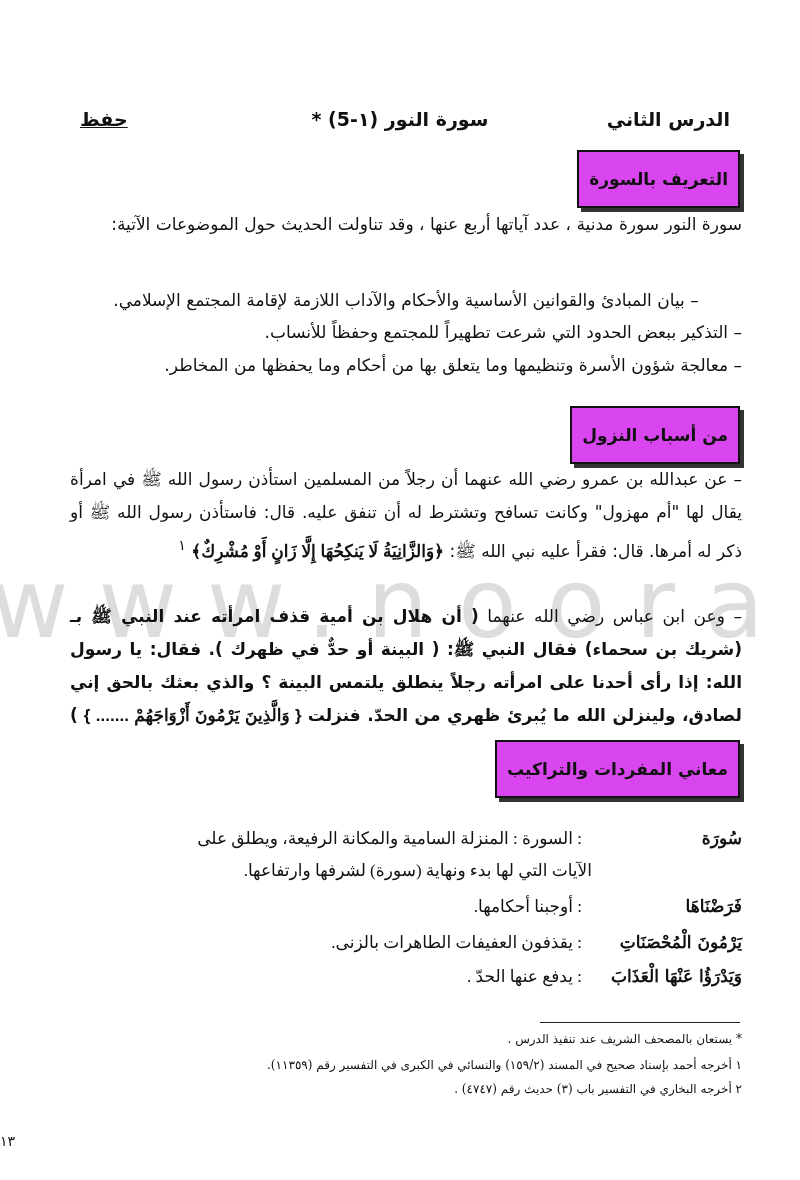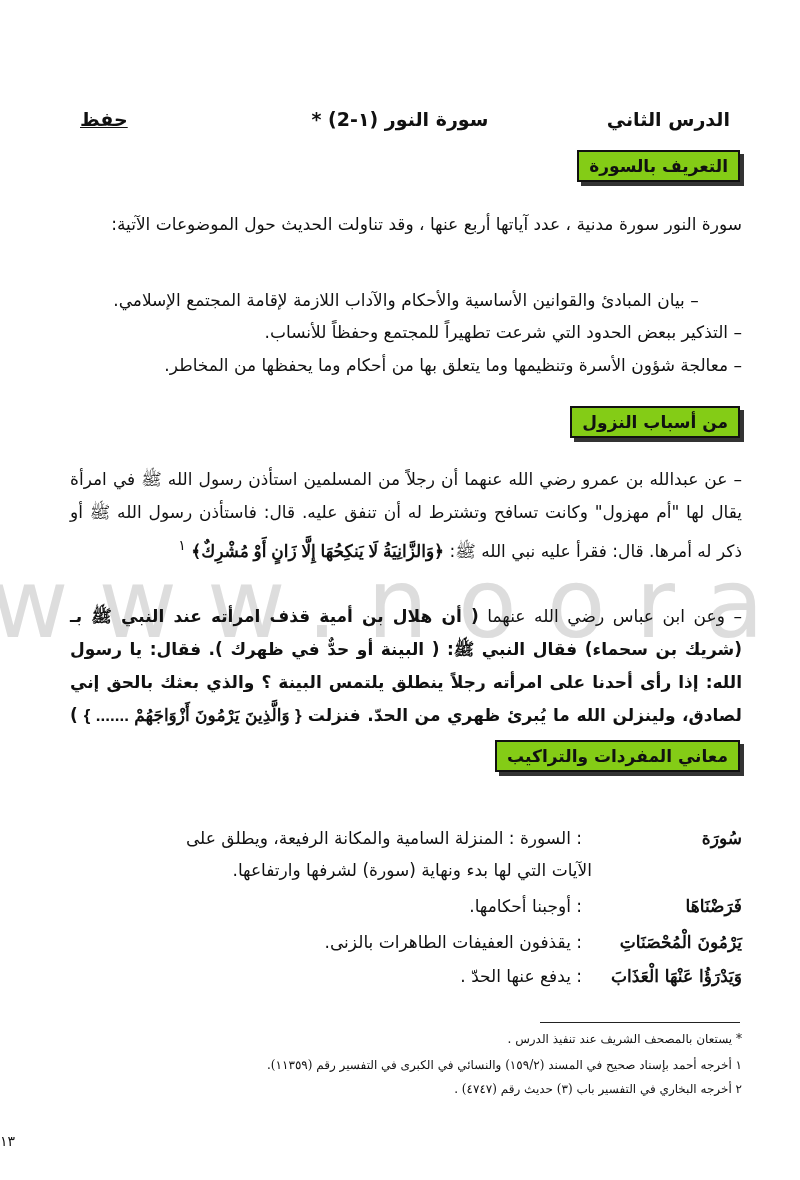--- a/index.html
+++ b/index.html
@@ -2,41 +2,41 @@
 <html><head>
 <meta charset="utf-8">
 <style>
   html,body{margin:0;padding:0;background:#fff;}
   body{width:800px;height:1180px;position:relative;overflow:hidden;font-family:"DejaVu Sans",sans-serif;color:#111;}
   .rtl{direction:rtl;text-align:right;}
   .header{position:absolute;top:108px;left:70px;right:70px;height:30px;font-size:19px;font-weight:bold;}
   .header .lesson{position:absolute;right:0;top:0;}
   .header .title{position:absolute;left:50%;transform:translateX(-50%);top:0;white-space:nowrap;}
   .header .memorize{position:absolute;left:10px;top:0;text-decoration:underline;}
-  .box{position:absolute;border:2px solid #111;box-shadow:4px 4px 0 #333;padding:4px 10px;font-size:17px;font-weight:bold;background:#84cc16;white-space:nowrap;}
+  .box{position:absolute;border:2px solid #111;box-shadow:4px 4px 0 #333;padding:17px 10px;font-size:17px;font-weight:bold;background:#d946ef;white-space:nowrap;}
   .para{position:absolute;left:70px;right:58px;font-size:17px;line-height:33px;}
   .bullet{position:absolute;left:70px;right:58px;font-size:17px;line-height:30px;}
   .b{font-weight:bold;}
   .quran{font-family:Liberation Sans, sans-serif;font-weight:bold;}
   .vocab-row{position:absolute;right:58px;left:70px;height:30px;font-size:17px;}
   .vocab-term{position:absolute;right:0;width:140px;font-family:"DejaVu Serif",serif;font-weight:bold;}
-  .vocab-def{position:absolute;right:160px;}
+  .vocab-def{position:absolute;right:160px;font-family:Liberation Serif, serif;}
   .footline{position:absolute;left:540px;width:200px;top:1022px;border-top:1.5px solid #222;}
   .fn{position:absolute;right:58px;font-size:12px;font-family:"DejaVu Serif",serif;}
   .pagenum{position:absolute;top:1133px;left:0;right:0;text-align:left;font-size:14px;}
   .watermark{position:absolute;top:548px;left:-10px;font-size:96px;color:rgba(180,180,180,0.45);letter-spacing:30px;font-family:"DejaVu Sans",sans-serif;white-space:nowrap;pointer-events:none;}
 </style>
 </head>
 <body>
 
 <div class="watermark">www.noorart.com</div>
 
 <div class="header rtl">
   <span class="lesson">الدرس الثاني</span>
-  <span class="title">سورة النور (١-2) *</span>
+  <span class="title">سورة النور (١-5) *</span>
   <span class="memorize">حفظ</span>
 </div>
 
 <div class="box rtl" style="top:150px;right:60px;">التعريف بالسورة</div>
 <div class="para rtl" style="top:208px;text-align:justify;text-align-last:right;">سورة النور سورة مدنية ، عدد آياتها أربع عنها ، وقد تناولت الحديث حول الموضوعات الآتية:</div>
 <div class="bullet rtl" style="top:285px;text-align:center;">– بيان المبادئ والقوانين الأساسية والأحكام والآداب اللازمة لإقامة المجتمع الإسلامي.</div>
 <div class="bullet rtl" style="top:317px;">– التذكير ببعض الحدود التي شرعت تطهيراً للمجتمع وحفظاً للأنساب.</div>
 <div class="bullet rtl" style="top:350px;">– معالجة شؤون الأسرة وتنظيمها وما يتعلق بها من أحكام وما يحفظها من المخاطر.</div>
 
 <div class="box rtl" style="top:406px;right:60px;">من أسباب النزول</div>

